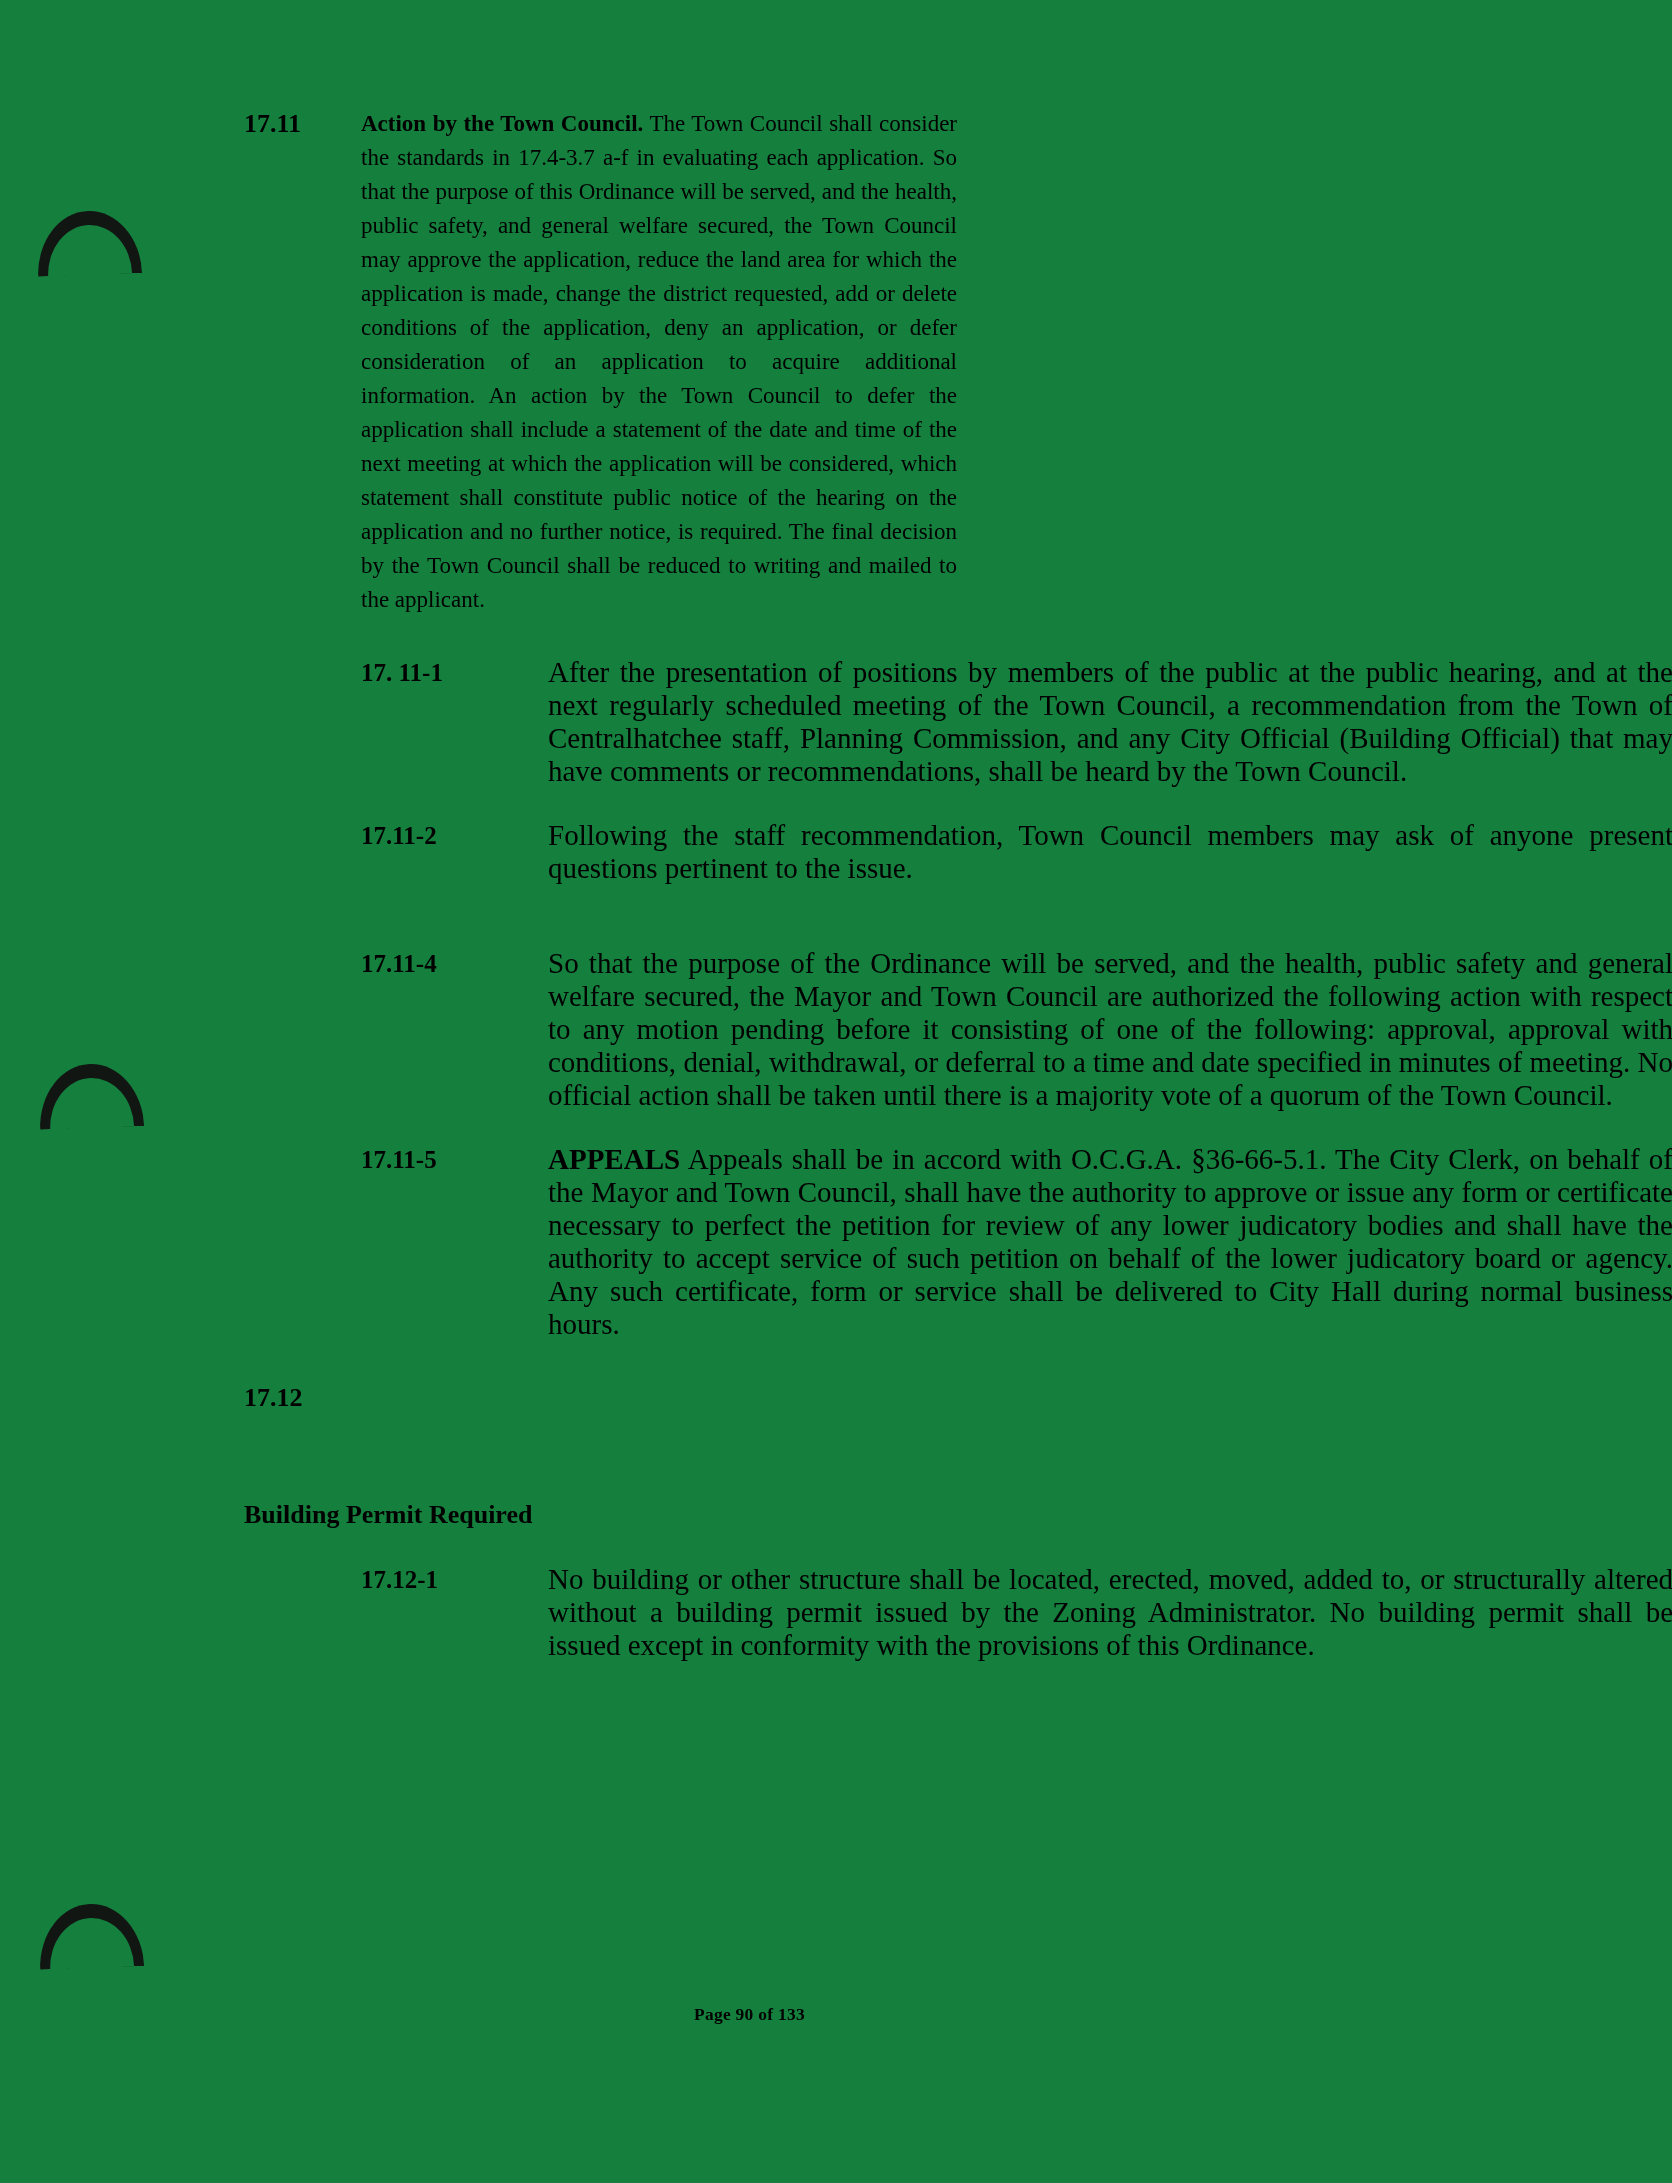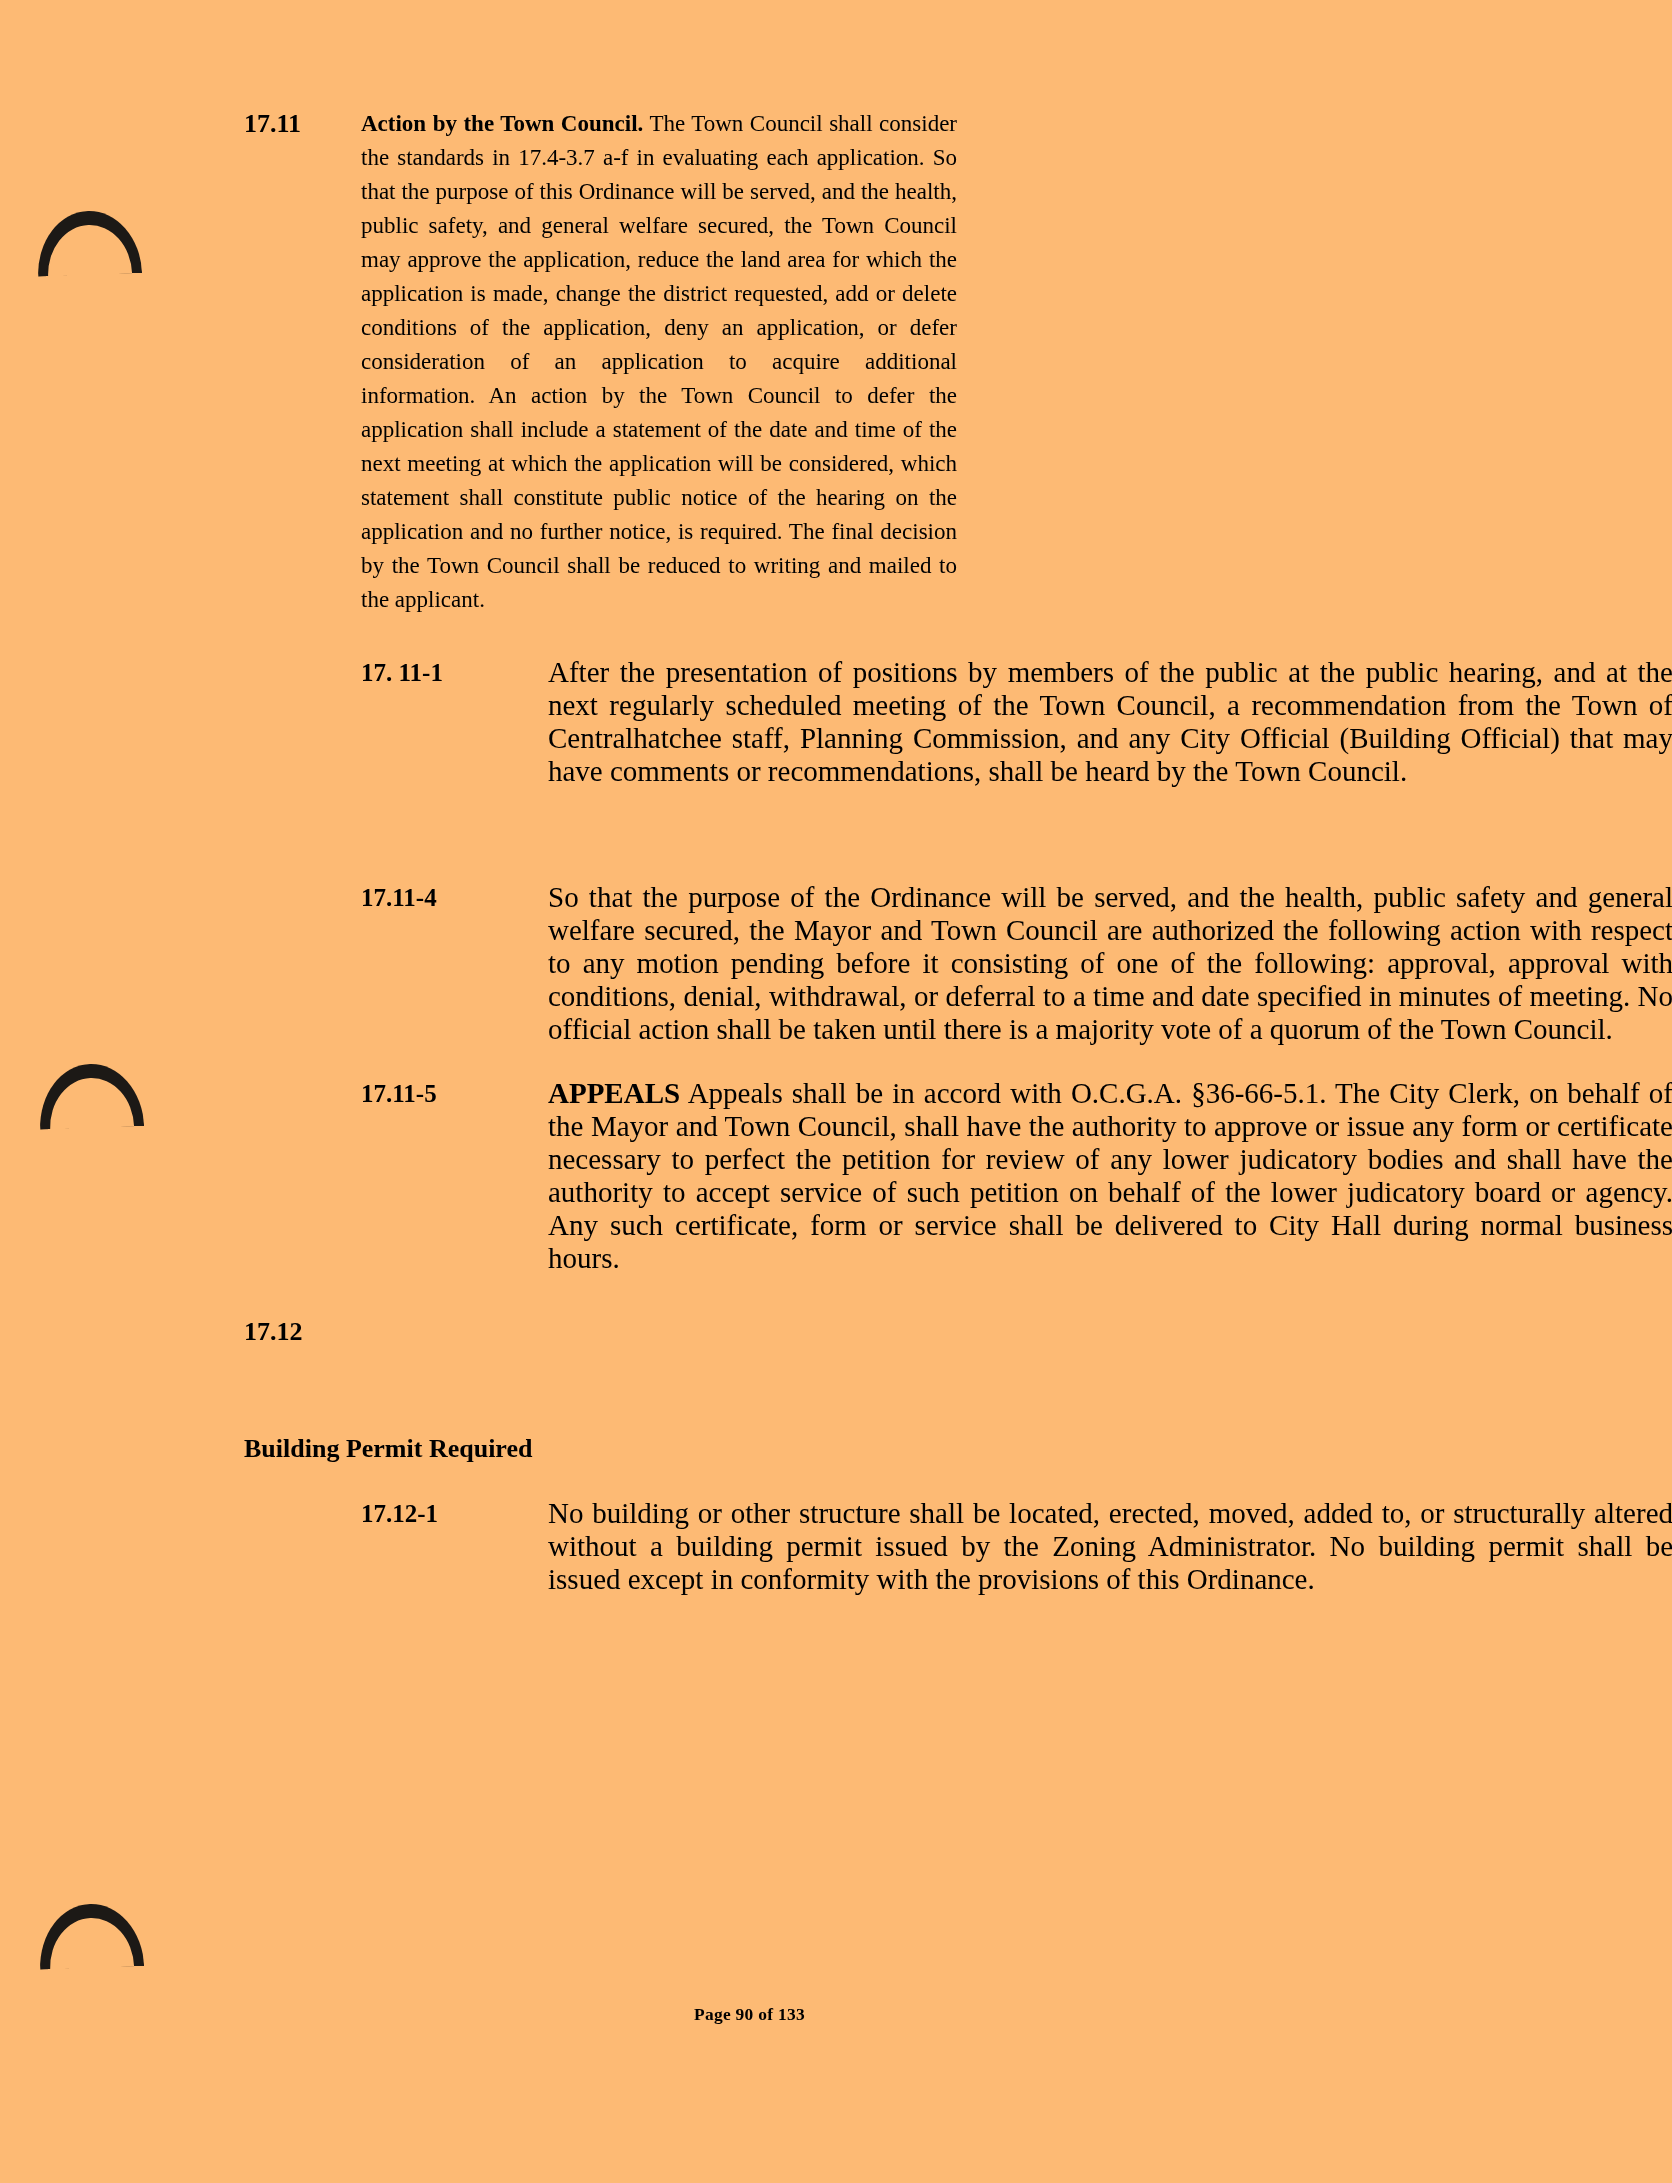--- a/index.html
+++ b/index.html
@@ -8,21 +8,21 @@
     background: #ffffff;
   }
   body {
     font-family: "Liberation Serif", "DejaVu Serif", serif;
     color: #000000;
   }
   .page {
     position: relative;
     width: 1673px;
     height: 2183px;
-    background: #fdba74;
+    background: #15803d;
     overflow: hidden;
   }
 
   
   .scan-arc {
     position: absolute;
     width: 84px;
     height: 50px;
     border: 14.7px solid #111111;
     border-radius: 50% 50% 50% 50% / 100% 100% 0 0;
@@ -149,20 +149,24 @@
 
     <div class="sp-para"></div>
 
     <div class="block lvl2">
       <div class="num">17. 11-1</div>
       <div class="body">After the presentation of positions by members of the public at the public hearing, and at the next regularly scheduled meeting of the  Town Council, a recommendation from the Town of Centralhatchee staff, Planning Commission, and any City Official (Building Official) that may have comments or recommendations, shall be heard by the Town Council.</div>
     </div>
 
     <div class="sp-sub"></div>
 
+    <div class="block lvl2">
+      <div class="num">17.11-2</div>
+      <div class="body">Following the staff recommendation, Town Council members may ask of anyone present questions pertinent to the issue.</div>
+    </div>
 
     <div class="sp-sub"></div>
 
 
     <div class="sp-sub"></div>
 
     <div class="block lvl2">
       <div class="num">17.11-4</div>
       <div class="body">So that the purpose of the Ordinance will be served, and the health, public safety and general welfare secured, the Mayor and Town Council are authorized the following action with respect to any motion pending before it consisting of one of the following: approval, approval with conditions, denial, withdrawal, or deferral to a time and date specified in minutes of meeting. No official action shall be taken until there is a majority vote of a quorum of the Town Council.</div>
     </div>

